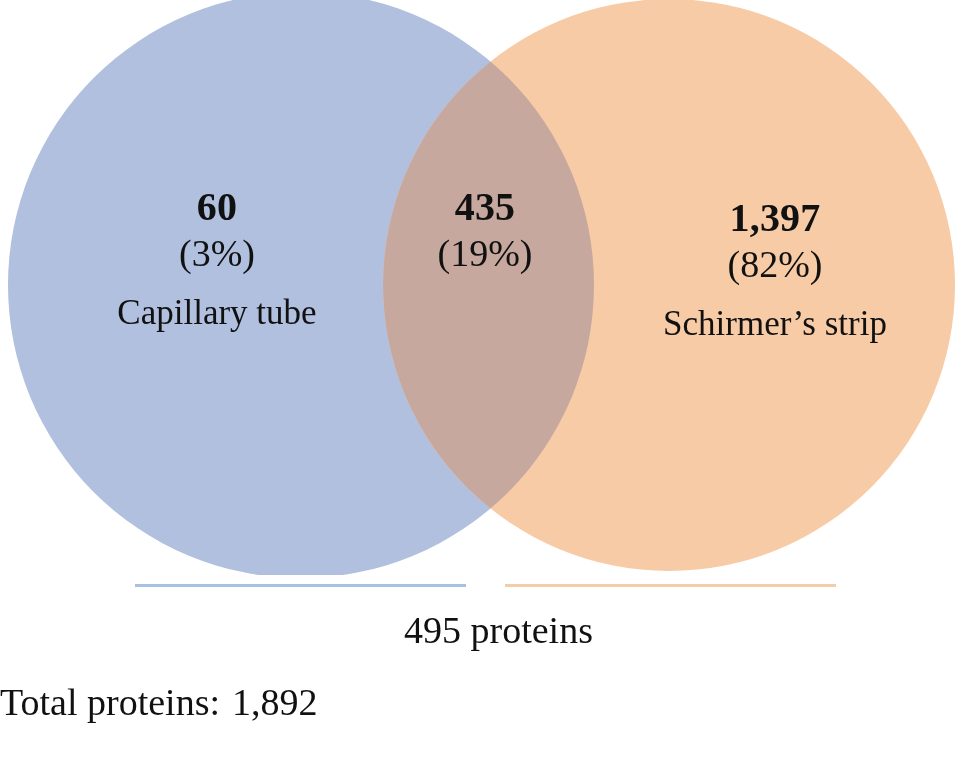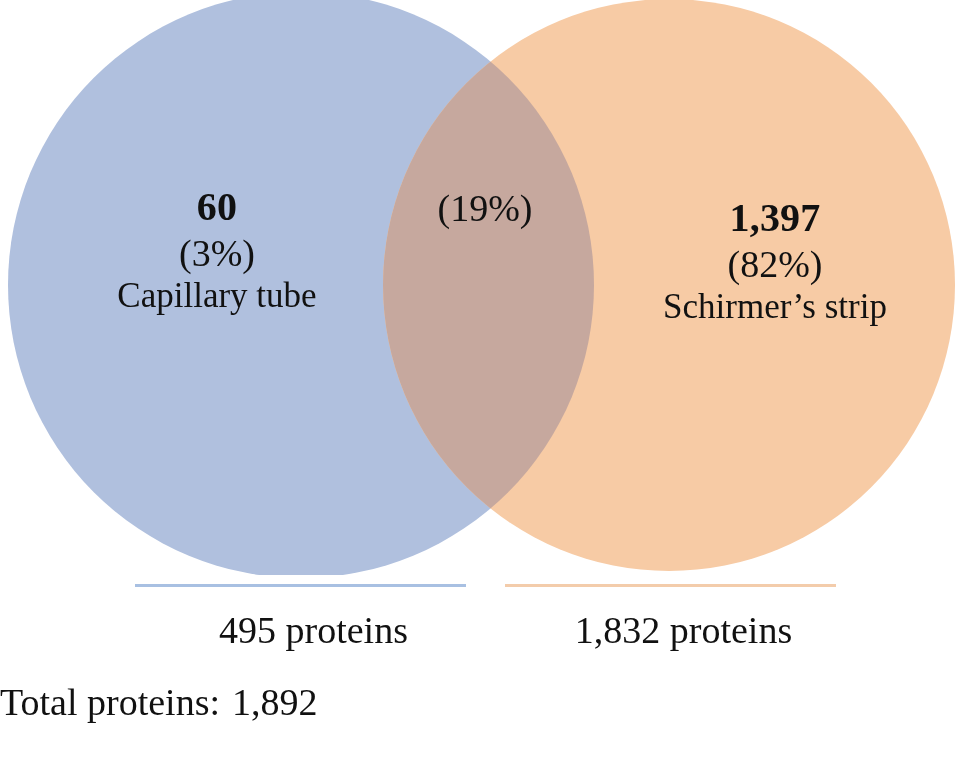--- a/index.html
+++ b/index.html
@@ -57,21 +57,21 @@
   .venn-label .pct {
     display: block;
     font-weight: normal;
     font-size: 38px;
     margin-top: 2px;
   }
   .venn-label .name {
     display: block;
     font-weight: normal;
     font-size: 35px;
-    margin-top: 2px;
+    margin-top: 19px;
   }
 
   #label-left   { left: 52px;  top: 185px; width: 330px; }
   #label-center { left: 395px; top: 185px; width: 180px; }
   #label-right  { left: 600px; top: 196px; width: 350px; }
 
   
   .rule {
     position: absolute;
     height: 3px;
@@ -134,35 +134,35 @@
       </g>
     </svg>
 
     <div class="venn-label" id="label-left">
       <span class="count">60</span>
       <span class="pct">(3%)</span>
       <span class="name">Capillary tube</span>
     </div>
 
     <div class="venn-label" id="label-center">
+      <span class="count">435</span>
       <span class="pct">(19%)</span>
     </div>
 
     <div class="venn-label" id="label-right">
       <span class="count">1,397</span>
       <span class="pct">(82%)</span>
       <span class="name">Schirmer’s strip</span>
     </div>
   </div>
 
   <div class="rule" id="rule-left"></div>
   <div class="rule" id="rule-right"></div>
 
   <div class="totals-row">
     <div class="total-cell" id="total-left-cell">495 proteins</div>
-    <div class="total-cell" id="total-right-cell">1,832 proteins</div>
   </div>
 
   <div class="grand-total">
     <span class="gt-label">Total proteins:</span><span class="gt-number">1,892</span>
   </div>
 
 </div>
 
 </body></html>

